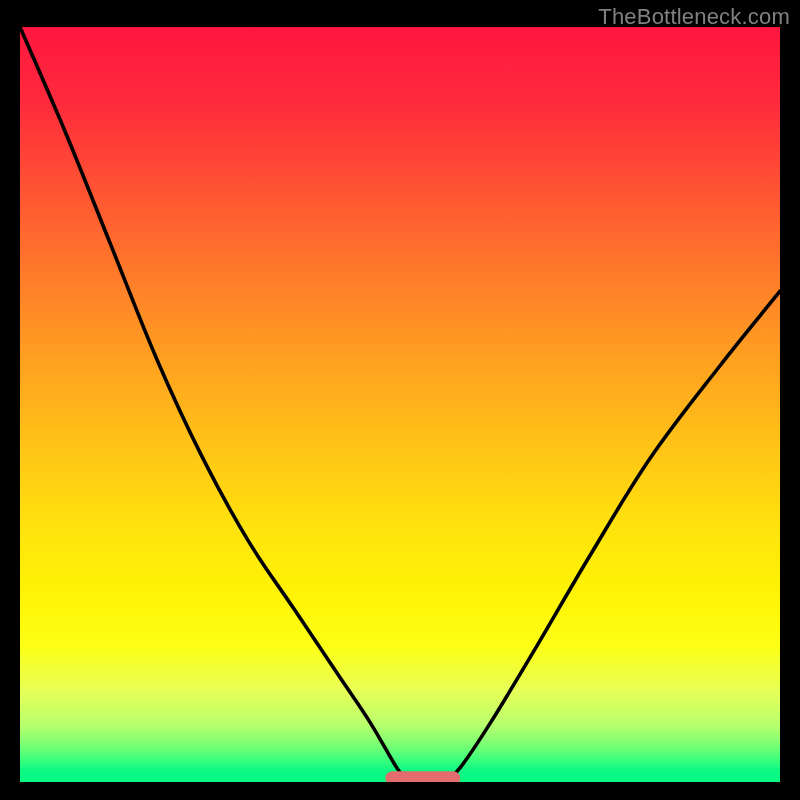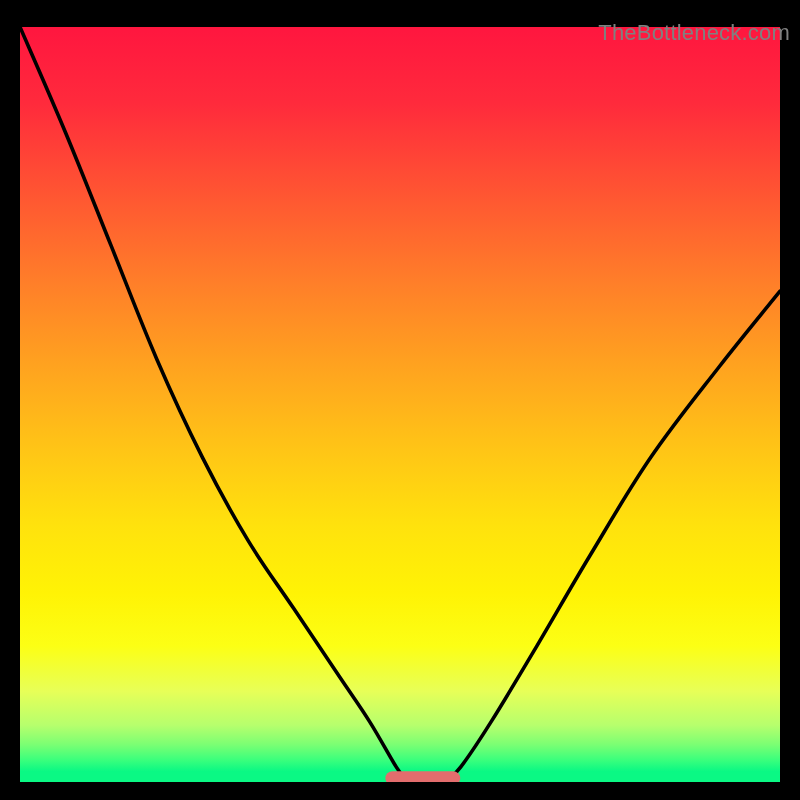--- a/index.html
+++ b/index.html
@@ -12,21 +12,21 @@
     overflow: hidden;
   }
   .frame {
     position: relative;
     width: 800px;
     height: 800px;
     background: #000;
   }
   .watermark {
     position: absolute;
-    top: 20px;
+    top: 4px;
     right: 10px;
     color: #808080;
     font-size: 22px;
     font-weight: 500;
     letter-spacing: 0.2px;
     z-index: 10;
   }
   .plot-area {
     position: absolute;
     left: 20px;

